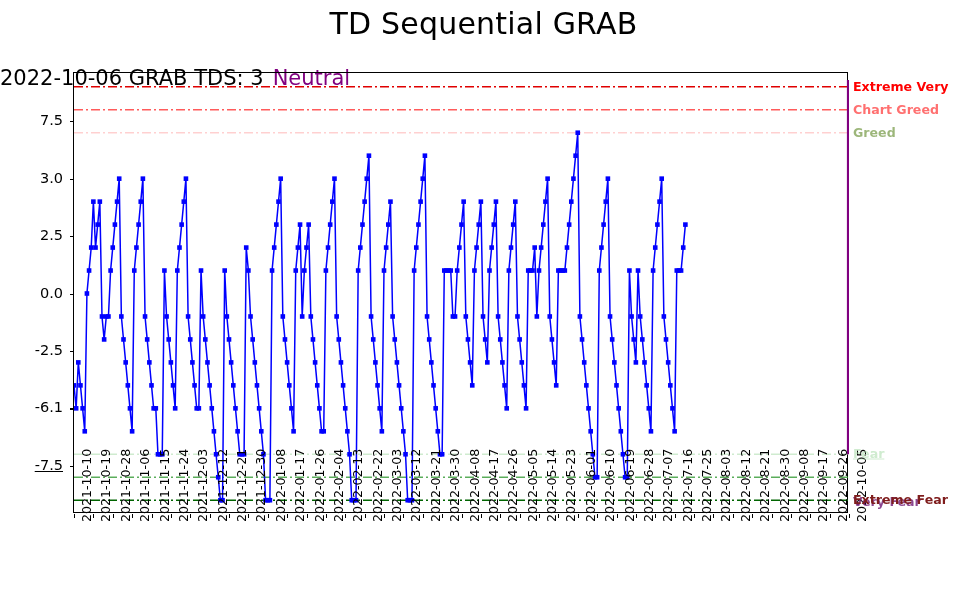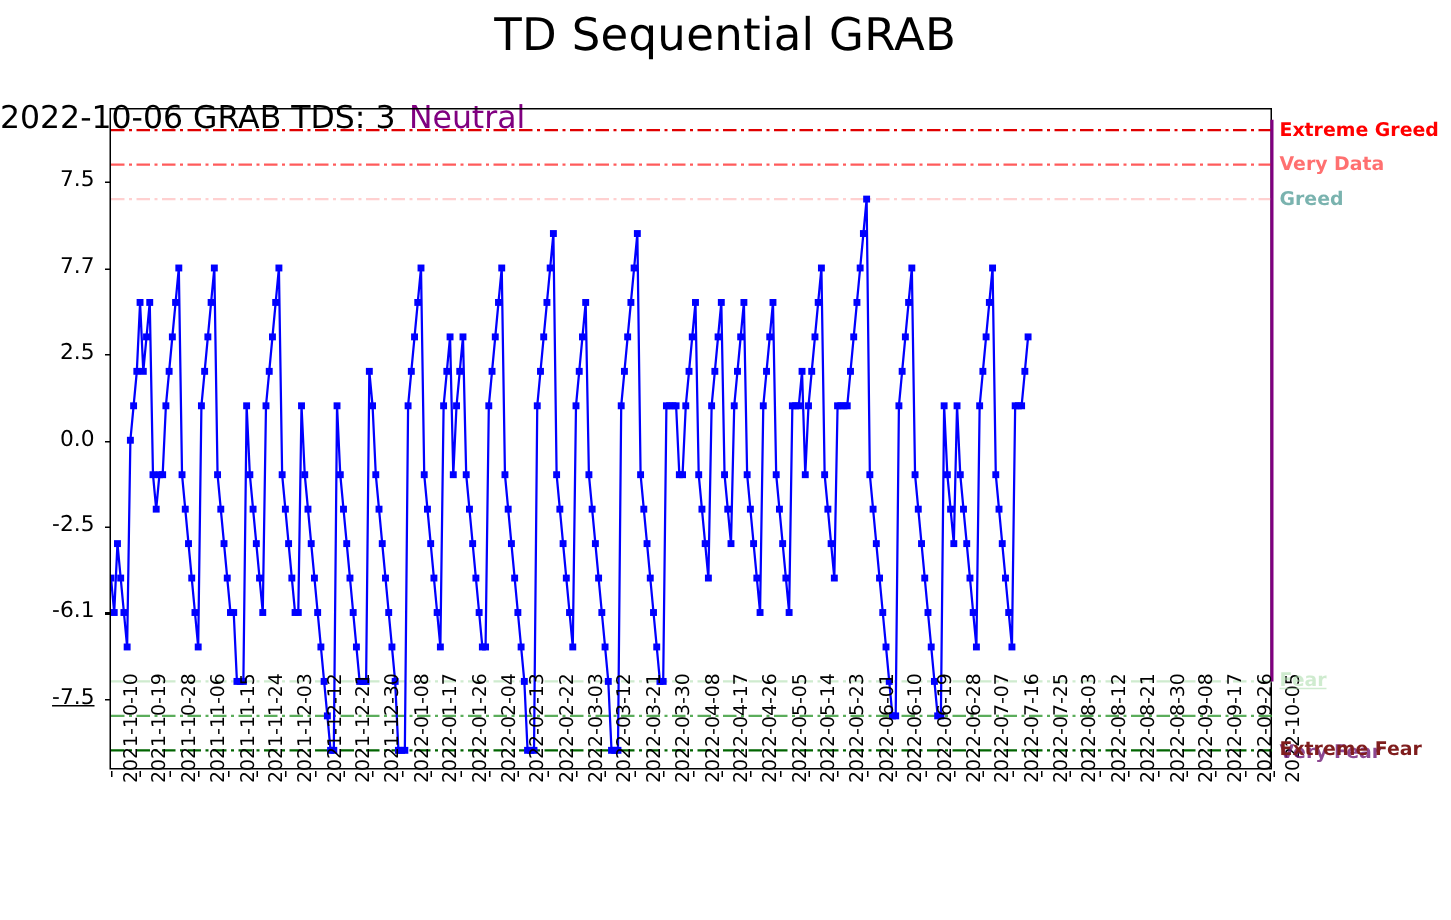--- a/index.html
+++ b/index.html
@@ -490,26 +490,26 @@
       <div class="xtick-mark" style="left: 716.875px;"></div>
       <div class="xlabel-text" style="left: 721.875px;">2022-09-08</div>
       <div class="xtick-mark" style="left: 736.25px;"></div>
       <div class="xlabel-text" style="left: 741.25px;">2022-09-17</div>
       <div class="xtick-mark" style="left: 755.625px;"></div>
       <div class="xlabel-text" style="left: 760.625px;">2022-09-26</div>
       <div class="xtick-mark" style="left: 775px;"></div>
       <div class="xlabel-text" style="left: 780px;">2022-10-05</div>
     </div>
 
-<div class="band-label" style="top: 85.7812px; color: rgb(255, 0, 0); opacity: 1;">Extreme Greed</div>
-    <div class="band-label" style="top: 108.75px; color: rgb(255, 77, 77); opacity: 0.8;">Very Data</div>
-    <div class="band-label" style="top: 131.719px; color: #0f766e; opacity: 0.55;">Greed</div>
+<div class="band-label" style="top: 85.7812px; color: rgb(255, 0, 0); opacity: 1;">Extreme Very</div>
+    <div class="band-label" style="top: 108.75px; color: rgb(255, 77, 77); opacity: 0.8;">Chart Greed</div>
+    <div class="band-label" style="top: 131.719px; color: #4d7c0f; opacity: 0.55;">Greed</div>
     <div class="band-label" style="top: 453.281px; color: rgb(168, 220, 168); opacity: 0.55; text-decoration: underline;">Fear</div>
     <div class="band-label" style="top: 501px; color: #701a75; opacity: 0.8;">Very Fear</div>
     <div class="band-label" style="top: 499.219px; color: #7f1d1d; opacity: 1;">Extreme Fear</div>
     <div class="ylabel-text" style="left: 0px; width: 63px; top: 120.234px;">7.5</div>
-    <div class="ylabel-text" style="left: 0px; width: 63px; top: 177.656px;">7.7</div>
+    <div class="ylabel-text" style="left: 0px; width: 63px; top: 177.656px;">3.0</div>
     <div class="ylabel-text" style="left: 0px; width: 63px; top: 235.078px;">2.5</div>
     <div class="ylabel-text" style="left: 0px; width: 63px; top: 292.5px;">0.0</div>
     <div class="ylabel-text" style="left: 0px; width: 63px; top: 349.922px;">-2.5</div>
     <div class="ylabel-text" style="left: 0px; width: 63px; top: 407.344px;">-6.1</div>
     <div class="ylabel-text" style="left: 0px; width: 63px; top: 464.766px; text-decoration: underline;">-7.5</div>
   </div>
 
 </body></html>

